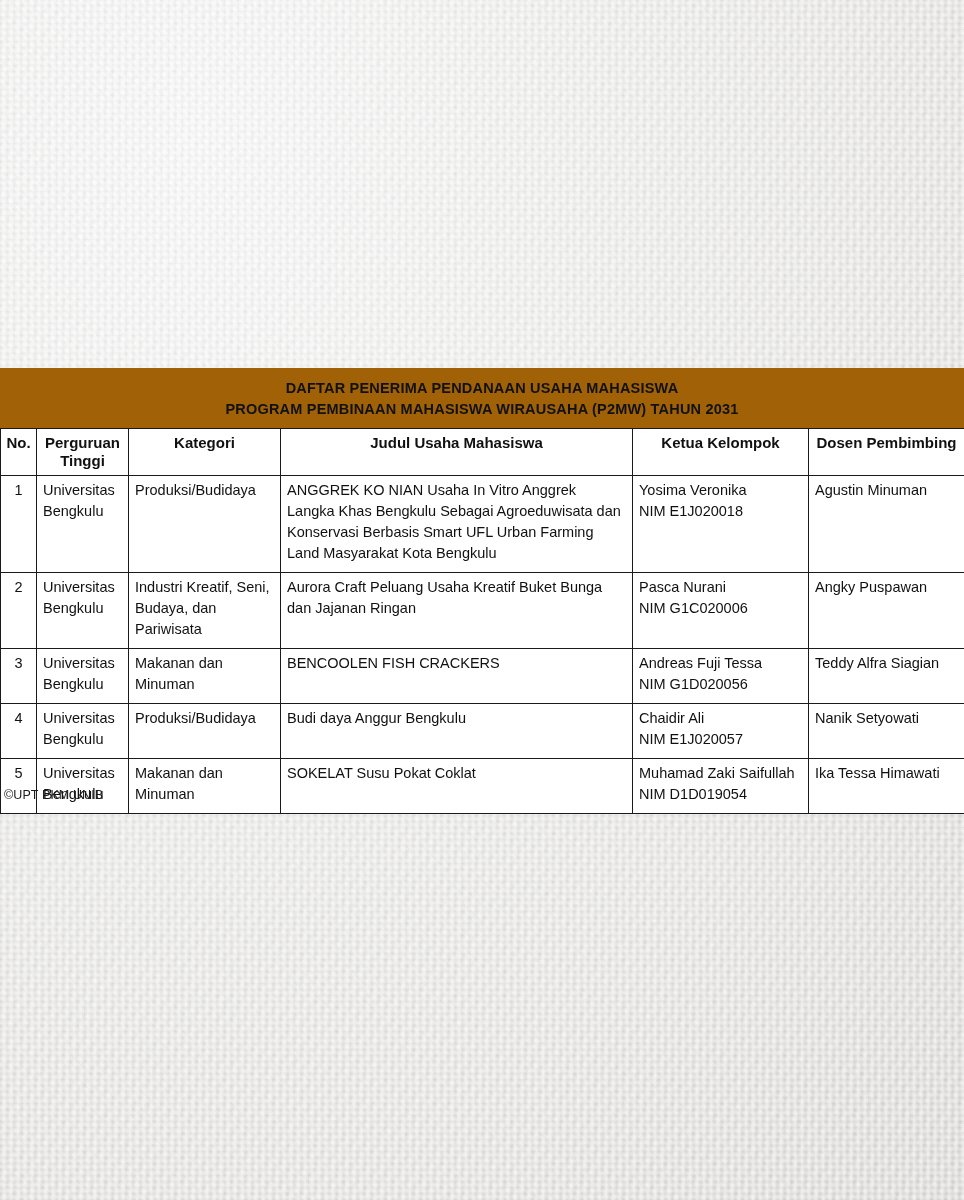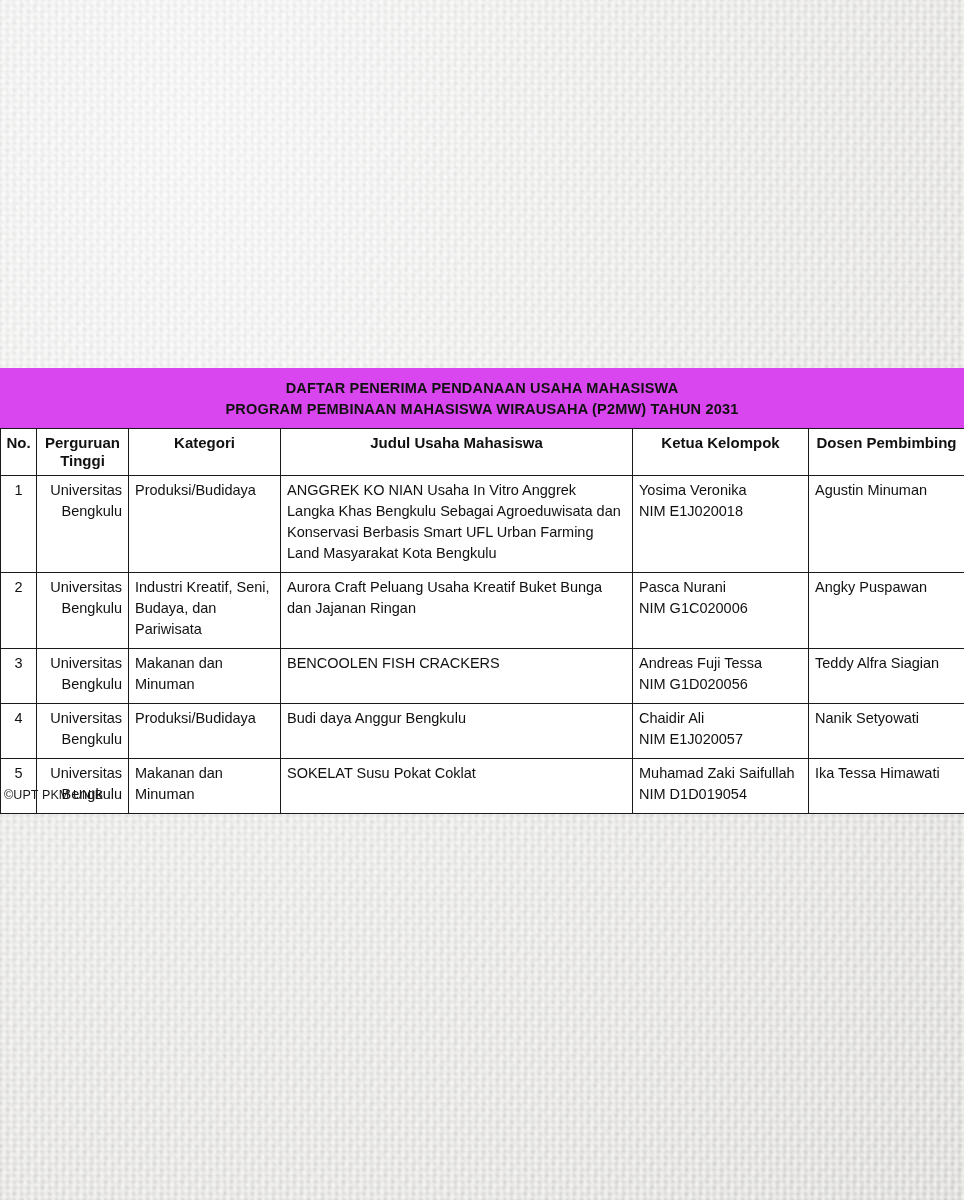--- a/index.html
+++ b/index.html
@@ -43,21 +43,21 @@
     left: 0;
     top: 368px;
     width: 964px;
     background: #ffffff;
     box-shadow: 0 0 0 0 rgba(0,0,0,0);
   }
 
   .doc-header {
     text-align: center;
     padding: 10px 40px 8px 40px;
-    background: #d946ef;
+    background: #a16207;
   }
   .doc-header .line {
     font-family: "Liberation Sans", sans-serif;
     font-weight: bold;
     font-size: 14.5px;
     letter-spacing: .2px;
     color: #111;
     line-height: 1.45;
     white-space: nowrap;
   }
@@ -88,21 +88,21 @@
     font-weight: normal;
     padding: 4px 6px 8px 6px;
     line-height: 1.45;
   }
   td.c-no {
     text-align: center;
     padding-left: 2px;
     padding-right: 2px;
   }
   td.c-pt {
-    text-align: right;
+    text-align: left;
   }
   .nim-line {
     display: block;
   }
 
   col.w-no   { width: 36px; }
   col.w-pt   { width: 92px; }
   col.w-kat  { width: 152px; }
   col.w-jud  { width: 352px; }
   col.w-ket  { width: 176px; }

